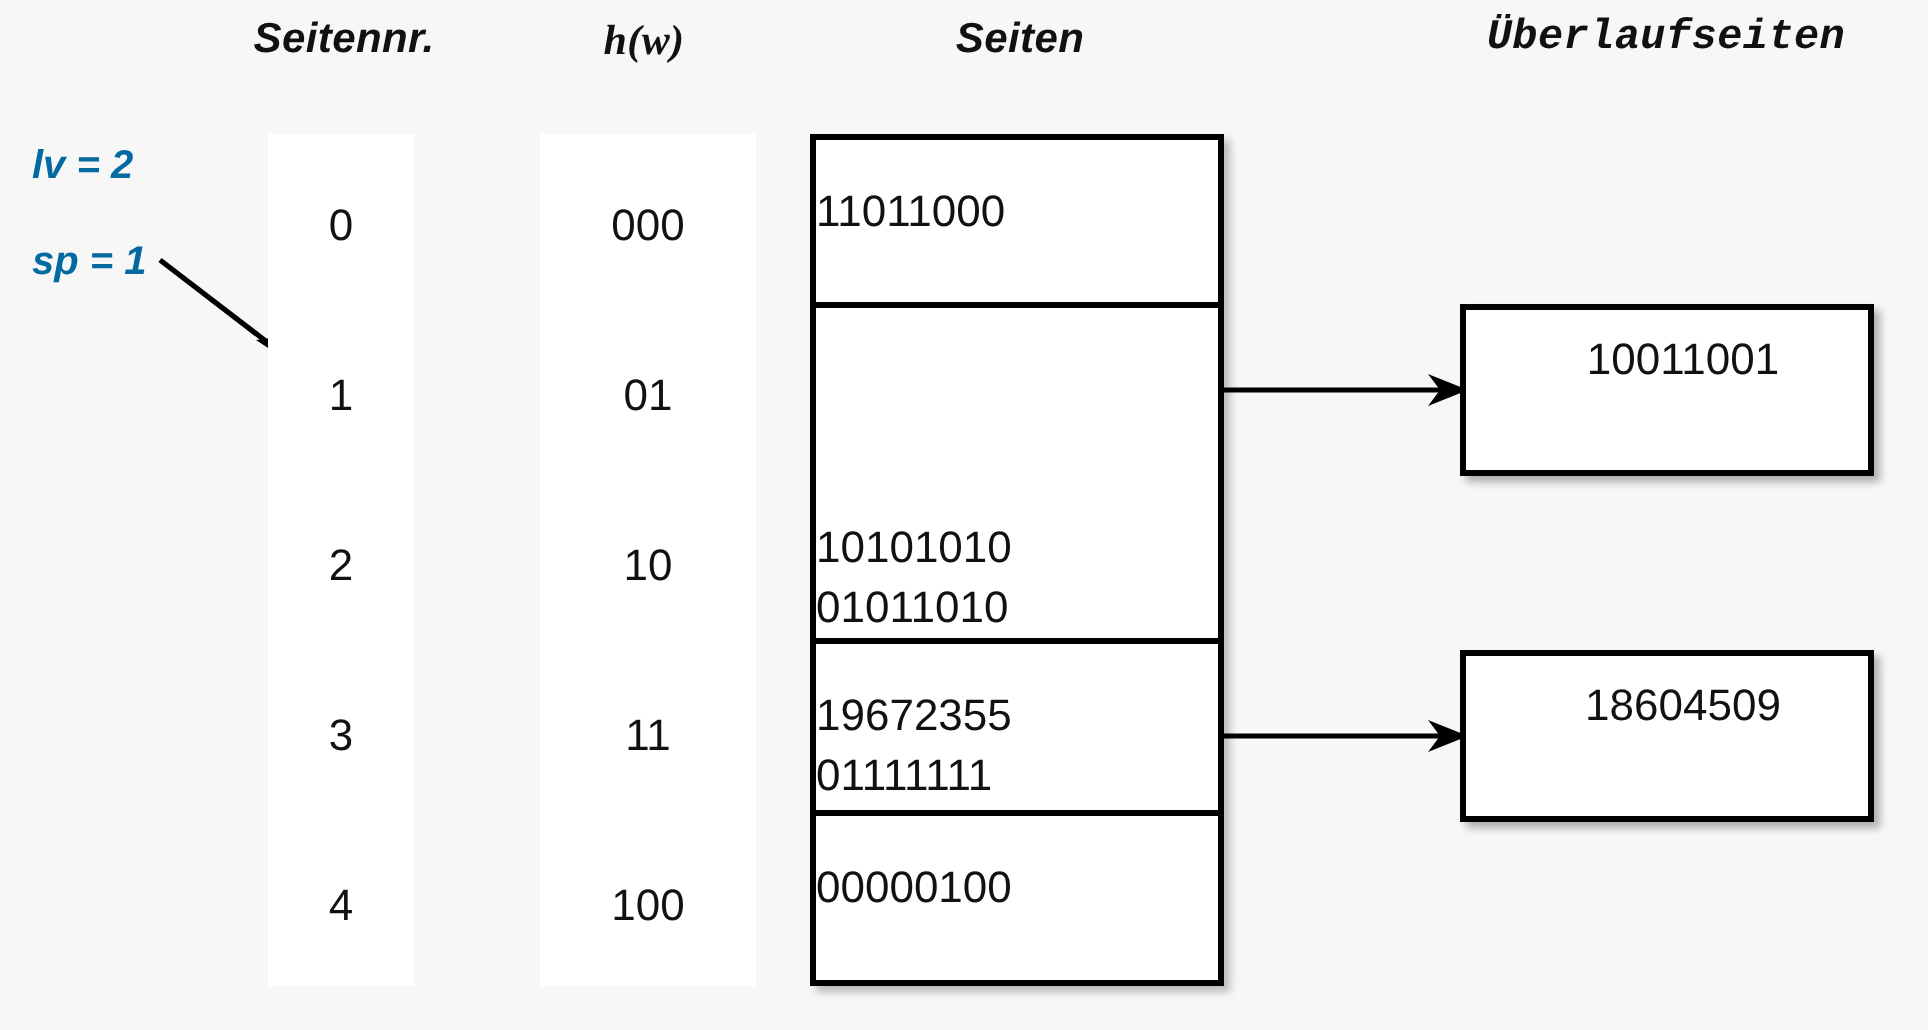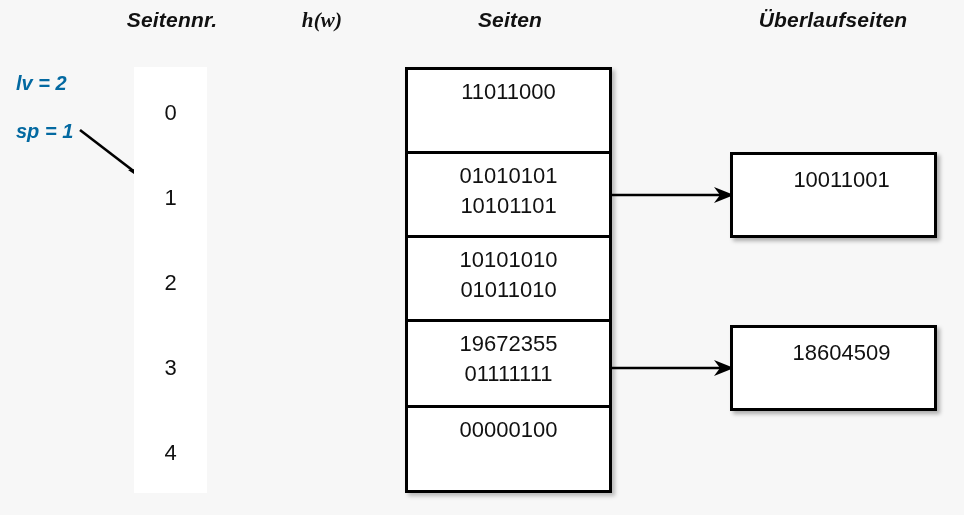--- a/index.html
+++ b/index.html
@@ -27,21 +27,21 @@
     font-weight: 700;
     font-size: 21px;
     letter-spacing: 0.2px;
     white-space: nowrap;
     text-align: center;
     color: #111;
   }
   #hdr-seitennr { left: 72px;  top: 8px;  width: 200px; }
   #hdr-hw       { left: 242px; top: 8px;  width: 160px; font-family: Liberation Serif, serif; }
   #hdr-seiten   { left: 408px; top: 8px;  width: 204px; }
-  #hdr-ueberlauf{ left: 718px; top: 8px;  width: 230px; }
+  #hdr-ueberlauf{ left: 718px; top: 8px;  width: 230px; font-family: Liberation Mono, monospace; }
 
   
   .param {
     position: absolute;
     font-style: italic;
     font-weight: 700;
     font-size: 20px;
     white-space: nowrap;
     color: #0369a1;
   }
@@ -87,22 +87,21 @@
     border: 3px solid #000;
     box-sizing: border-box;
     box-shadow: 3px 3px 4px rgba(0,0,0,0.25);
   }
   .page-row {
     position: absolute;
     left: 0;
     width: 100%;
     box-sizing: border-box;
     border-bottom: 3px solid #000;
-    text-align: center;
-    padding-top: 7px;
+    padding-top: 21px;
   }
   .page-row.last { border-bottom: none; }
   .page-line {
     display: block;
     font-size: 22px;
     line-height: 30px;
     color: #111;
   }
 
   
@@ -155,28 +154,31 @@
   </svg>
 
   <div class="strip" id="strip-seitennr">
     <div class="strip-cell" style="top:33px">0</div>
     <div class="strip-cell" style="top:118px">1</div>
     <div class="strip-cell" style="top:203px">2</div>
     <div class="strip-cell" style="top:288px">3</div>
     <div class="strip-cell" style="top:373px">4</div>
   </div>
 
+  <div class="strip" id="strip-hw">
+    <div class="strip-cell" style="top:33px">000</div>
+    <div class="strip-cell" style="top:118px">01</div>
+    <div class="strip-cell" style="top:203px">10</div>
+    <div class="strip-cell" style="top:288px">11</div>
+    <div class="strip-cell" style="top:373px">100</div>
+  </div>
 
   <div id="pages-table">
     <div class="page-row" style="top:0px;   height:84px">
       <span class="page-line">11011000</span>
-    </div>
-    <div class="page-row" style="top:84px;  height:84px">
-      <span class="page-line">01010101</span>
-      <span class="page-line">10101101</span>
     </div>
     <div class="page-row" style="top:168px; height:84px">
       <span class="page-line">10101010</span>
       <span class="page-line">01011010</span>
     </div>
     <div class="page-row" style="top:252px; height:86px">
       <span class="page-line">19672355</span>
       <span class="page-line">01111111</span>
     </div>
     <div class="page-row last" style="top:338px; height:82px">

